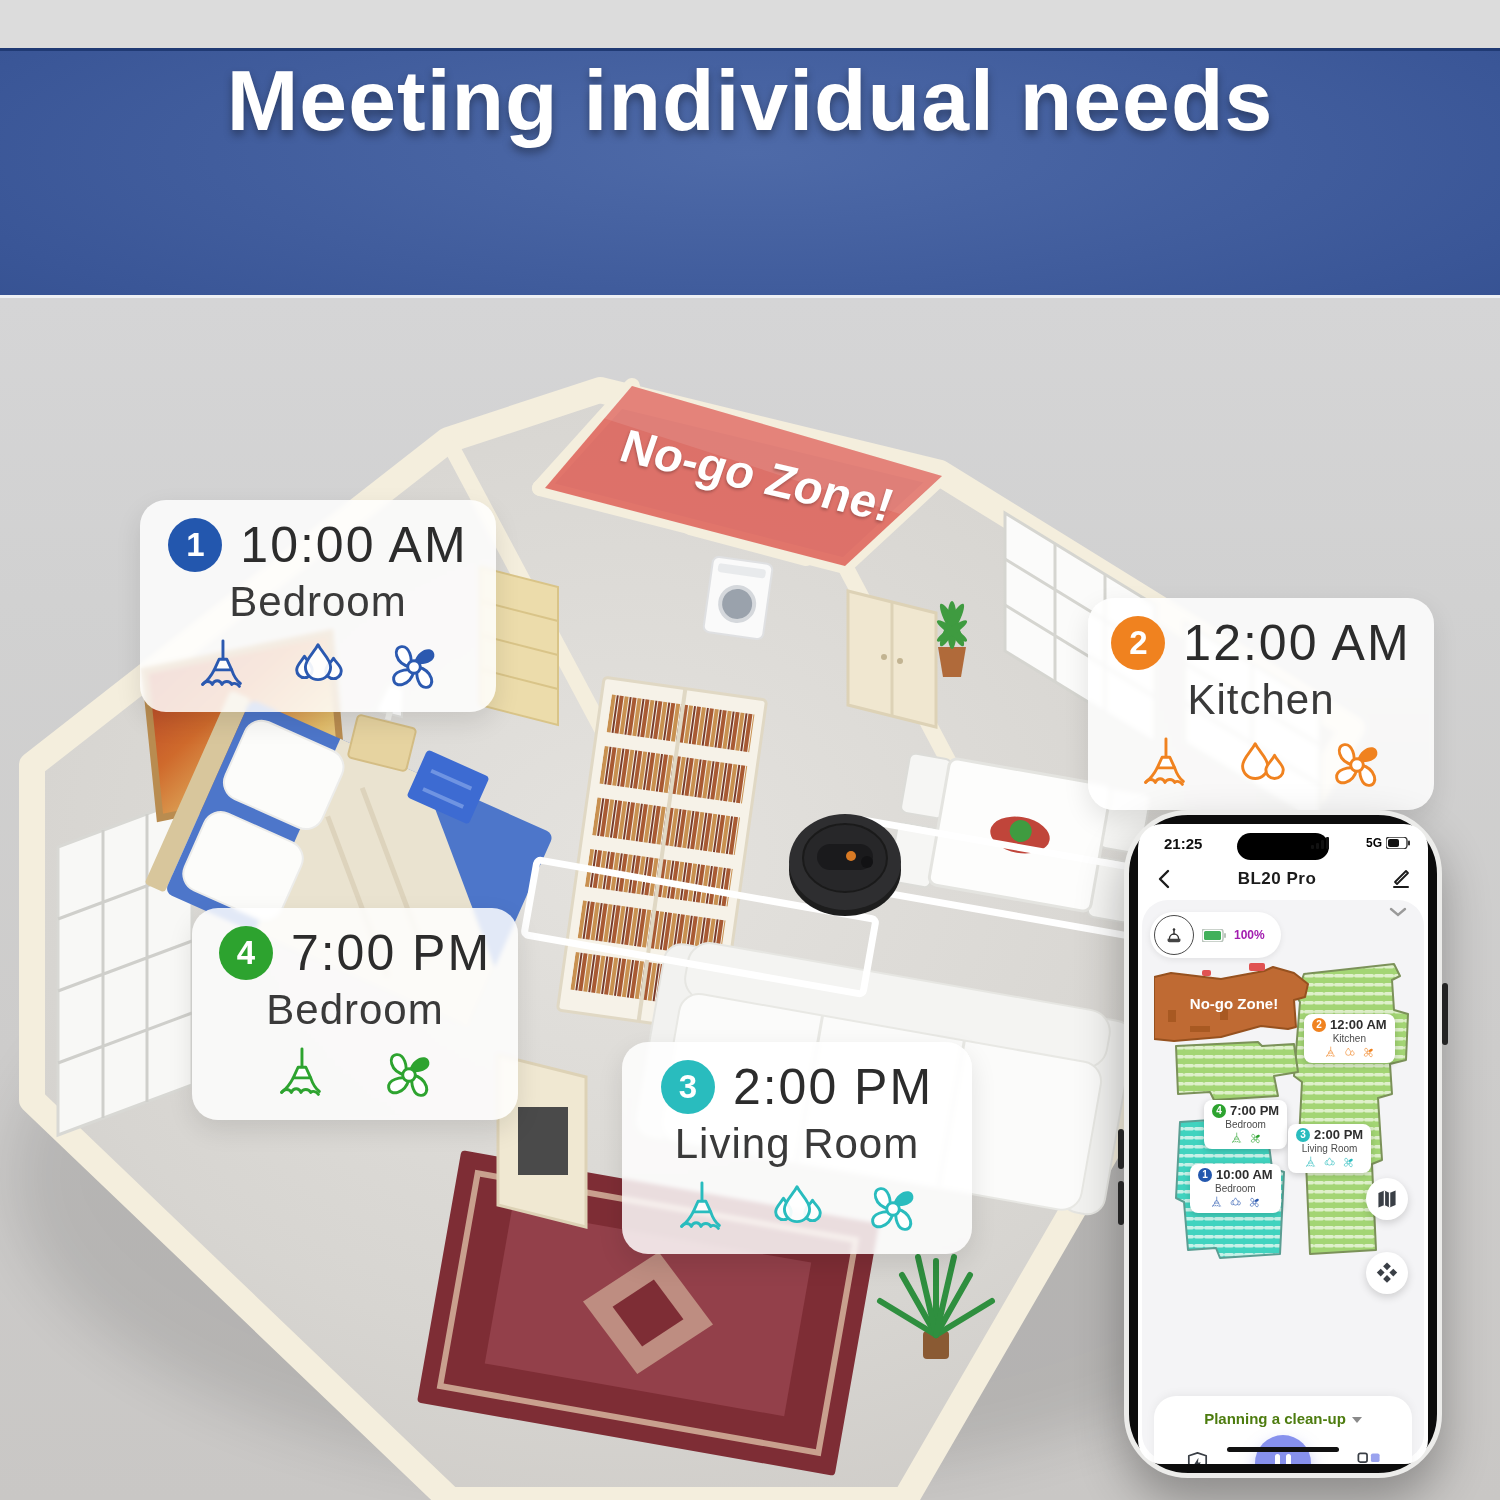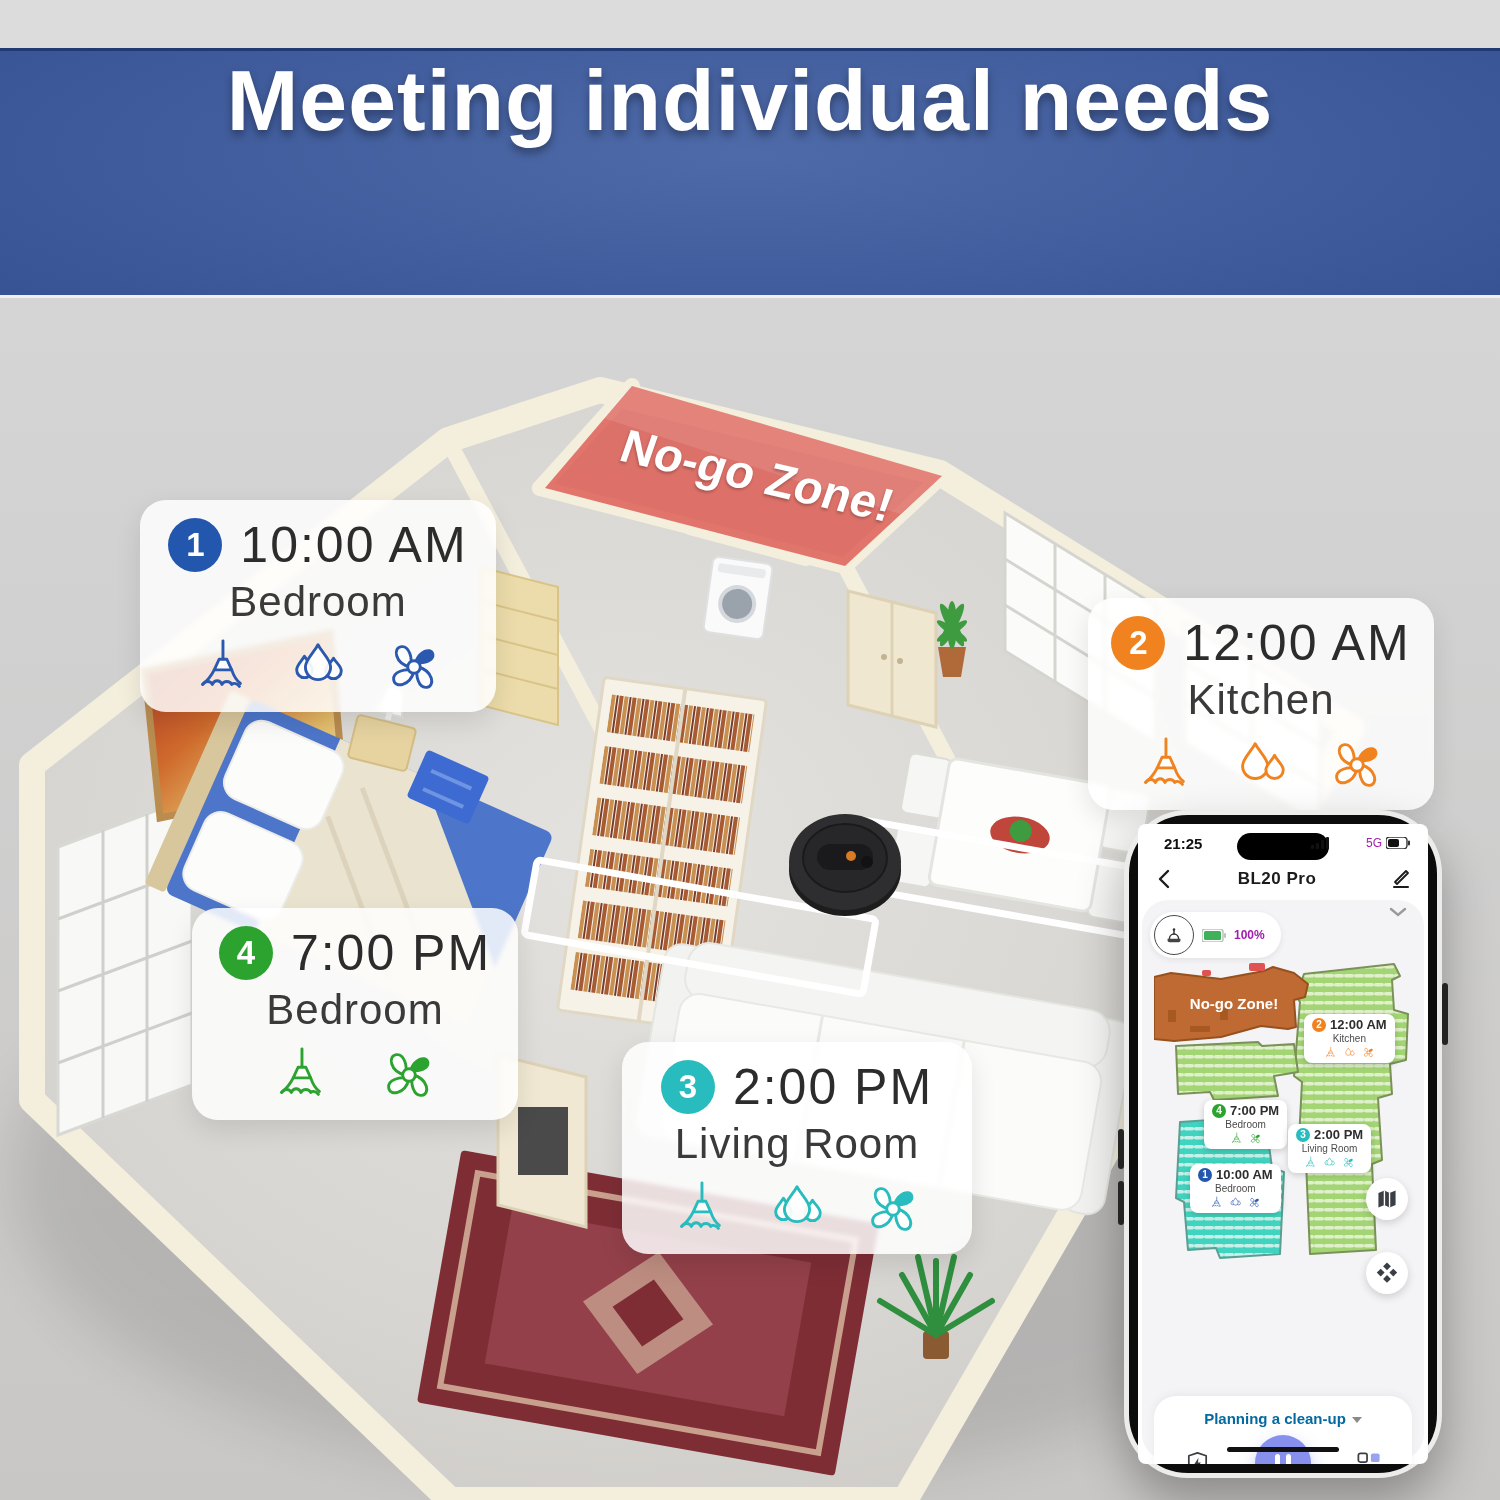--- a/index.html
+++ b/index.html
@@ -30,28 +30,28 @@
   .bi{width:62px;height:62px;}
   .bg-blue{background:#2357ae;} .bg-orange{background:#f0821f;}
   .bg-green{background:#2da32f;} .bg-teal{background:#29bcbe;}
   .c-blue{color:#2b59b0;} .c-orange{color:#f0821f;}
   .c-green{color:#2da32f;} .c-teal{color:#29bcbe;}
   
   .phone{position:absolute;left:1124px;top:810px;width:308px;height:658px;
     background:#0c0c0c;border:5px solid #ececea;border-radius:64px;
     box-shadow:0 24px 48px rgba(0,0,0,.30);}
   .side-btn{position:absolute;background:#242424;border-radius:3px;}
-  .phone-screen{position:absolute;left:9px;top:9px;right:9px;bottom:9px;border-radius:8px;
+  .phone-screen{position:absolute;left:9px;top:9px;right:9px;bottom:9px;border-radius:24px;
     background:#ffffff;overflow:hidden;}
   .statusbar{position:absolute;top:0;left:0;right:0;height:40px;}
   .sb-time{position:absolute;left:26px;top:11px;font-size:15px;font-weight:700;color:#111;}
   .island{position:absolute;left:50%;transform:translateX(-50%);top:9px;width:92px;height:27px;
     border-radius:15px;background:#000;}
   .sb-right{position:absolute;right:18px;top:12px;display:flex;align-items:center;gap:4px;}
-  .sb-5g{font-size:12px;font-weight:400;color:#a21caf;margin-left:33px;}
+  .sb-5g{font-size:12px;font-weight:700;color:#000000;margin-left:33px;}
   .navrow{position:absolute;top:40px;left:0;right:0;height:34px;}
   .nav-back{position:absolute;left:16px;top:4px;width:22px;height:22px;}
   .nav-title{position:absolute;left:0;right:12px;top:5px;text-align:center;font-size:17px;
     font-weight:700;color:#1b1b1b;letter-spacing:.5px;}
   .nav-edit{position:absolute;right:16px;top:4px;width:22px;height:22px;}
   .content{position:absolute;left:4px;right:4px;top:76px;bottom:4px;border-radius:26px;
     background:#f4f4f6;}
   .chev-down{position:absolute;right:16px;top:6px;width:20px;height:12px;}
   .status-pill{position:absolute;left:8px;top:12px;height:46px;border-radius:24px;background:#fff;
     box-shadow:0 2px 6px rgba(0,0,0,.08);display:flex;align-items:center;gap:8px;padding:0 16px 0 4px;}
@@ -66,21 +66,21 @@
     display:flex;align-items:center;justify-content:center;flex:0 0 auto;}
   .ml-time{font-size:13px;font-weight:700;color:#2e2e2e;white-space:nowrap;}
   .ml-room{font-size:10px;color:#4a4a4a;margin-top:1px;white-space:nowrap;}
   .ml-icons{display:flex;align-items:center;gap:6px;margin-top:2px;}
   .mi{width:13px;height:13px;}
   .float-btn{position:absolute;width:42px;height:42px;border-radius:50%;background:#fff;
     box-shadow:0 3px 9px rgba(0,0,0,.16);display:flex;align-items:center;justify-content:center;z-index:4;}
   .bottom-card{position:absolute;left:12px;right:12px;top:496px;height:112px;border-radius:22px;
     background:#fff;box-shadow:0 -2px 10px rgba(0,0,0,.05);z-index:5;}
   .mode-row{display:flex;align-items:center;justify-content:center;gap:6px;margin-top:14px;}
-  .mode-label{font-size:15px;font-weight:700;color:#0369a1;}
+  .mode-label{font-size:15px;font-weight:700;color:#4d7c0f;}
   .caret{width:0;height:0;border-left:5px solid transparent;border-right:5px solid transparent;
     border-top:6px solid #8a8a8a;margin-top:2px;}
   .controls{display:flex;align-items:center;justify-content:space-between;padding:0 30px;margin-top:8px;}
   .ctl-icon{width:27px;height:27px;}
   .pause-btn{width:56px;height:56px;border-radius:50%;background:#8791ed;
     box-shadow:0 8px 16px rgba(125,135,235,.5);display:flex;align-items:center;justify-content:center;gap:6px;}
   .pause-bar{width:5px;height:18px;border-radius:2.5px;background:#fff;}
   .home-indicator{position:absolute;left:50%;transform:translateX(-50%);bottom:8px;width:112px;height:5px;
     border-radius:3px;background:#111;z-index:6;}
   .defs-holder{position:absolute;width:0;height:0;overflow:hidden;}

